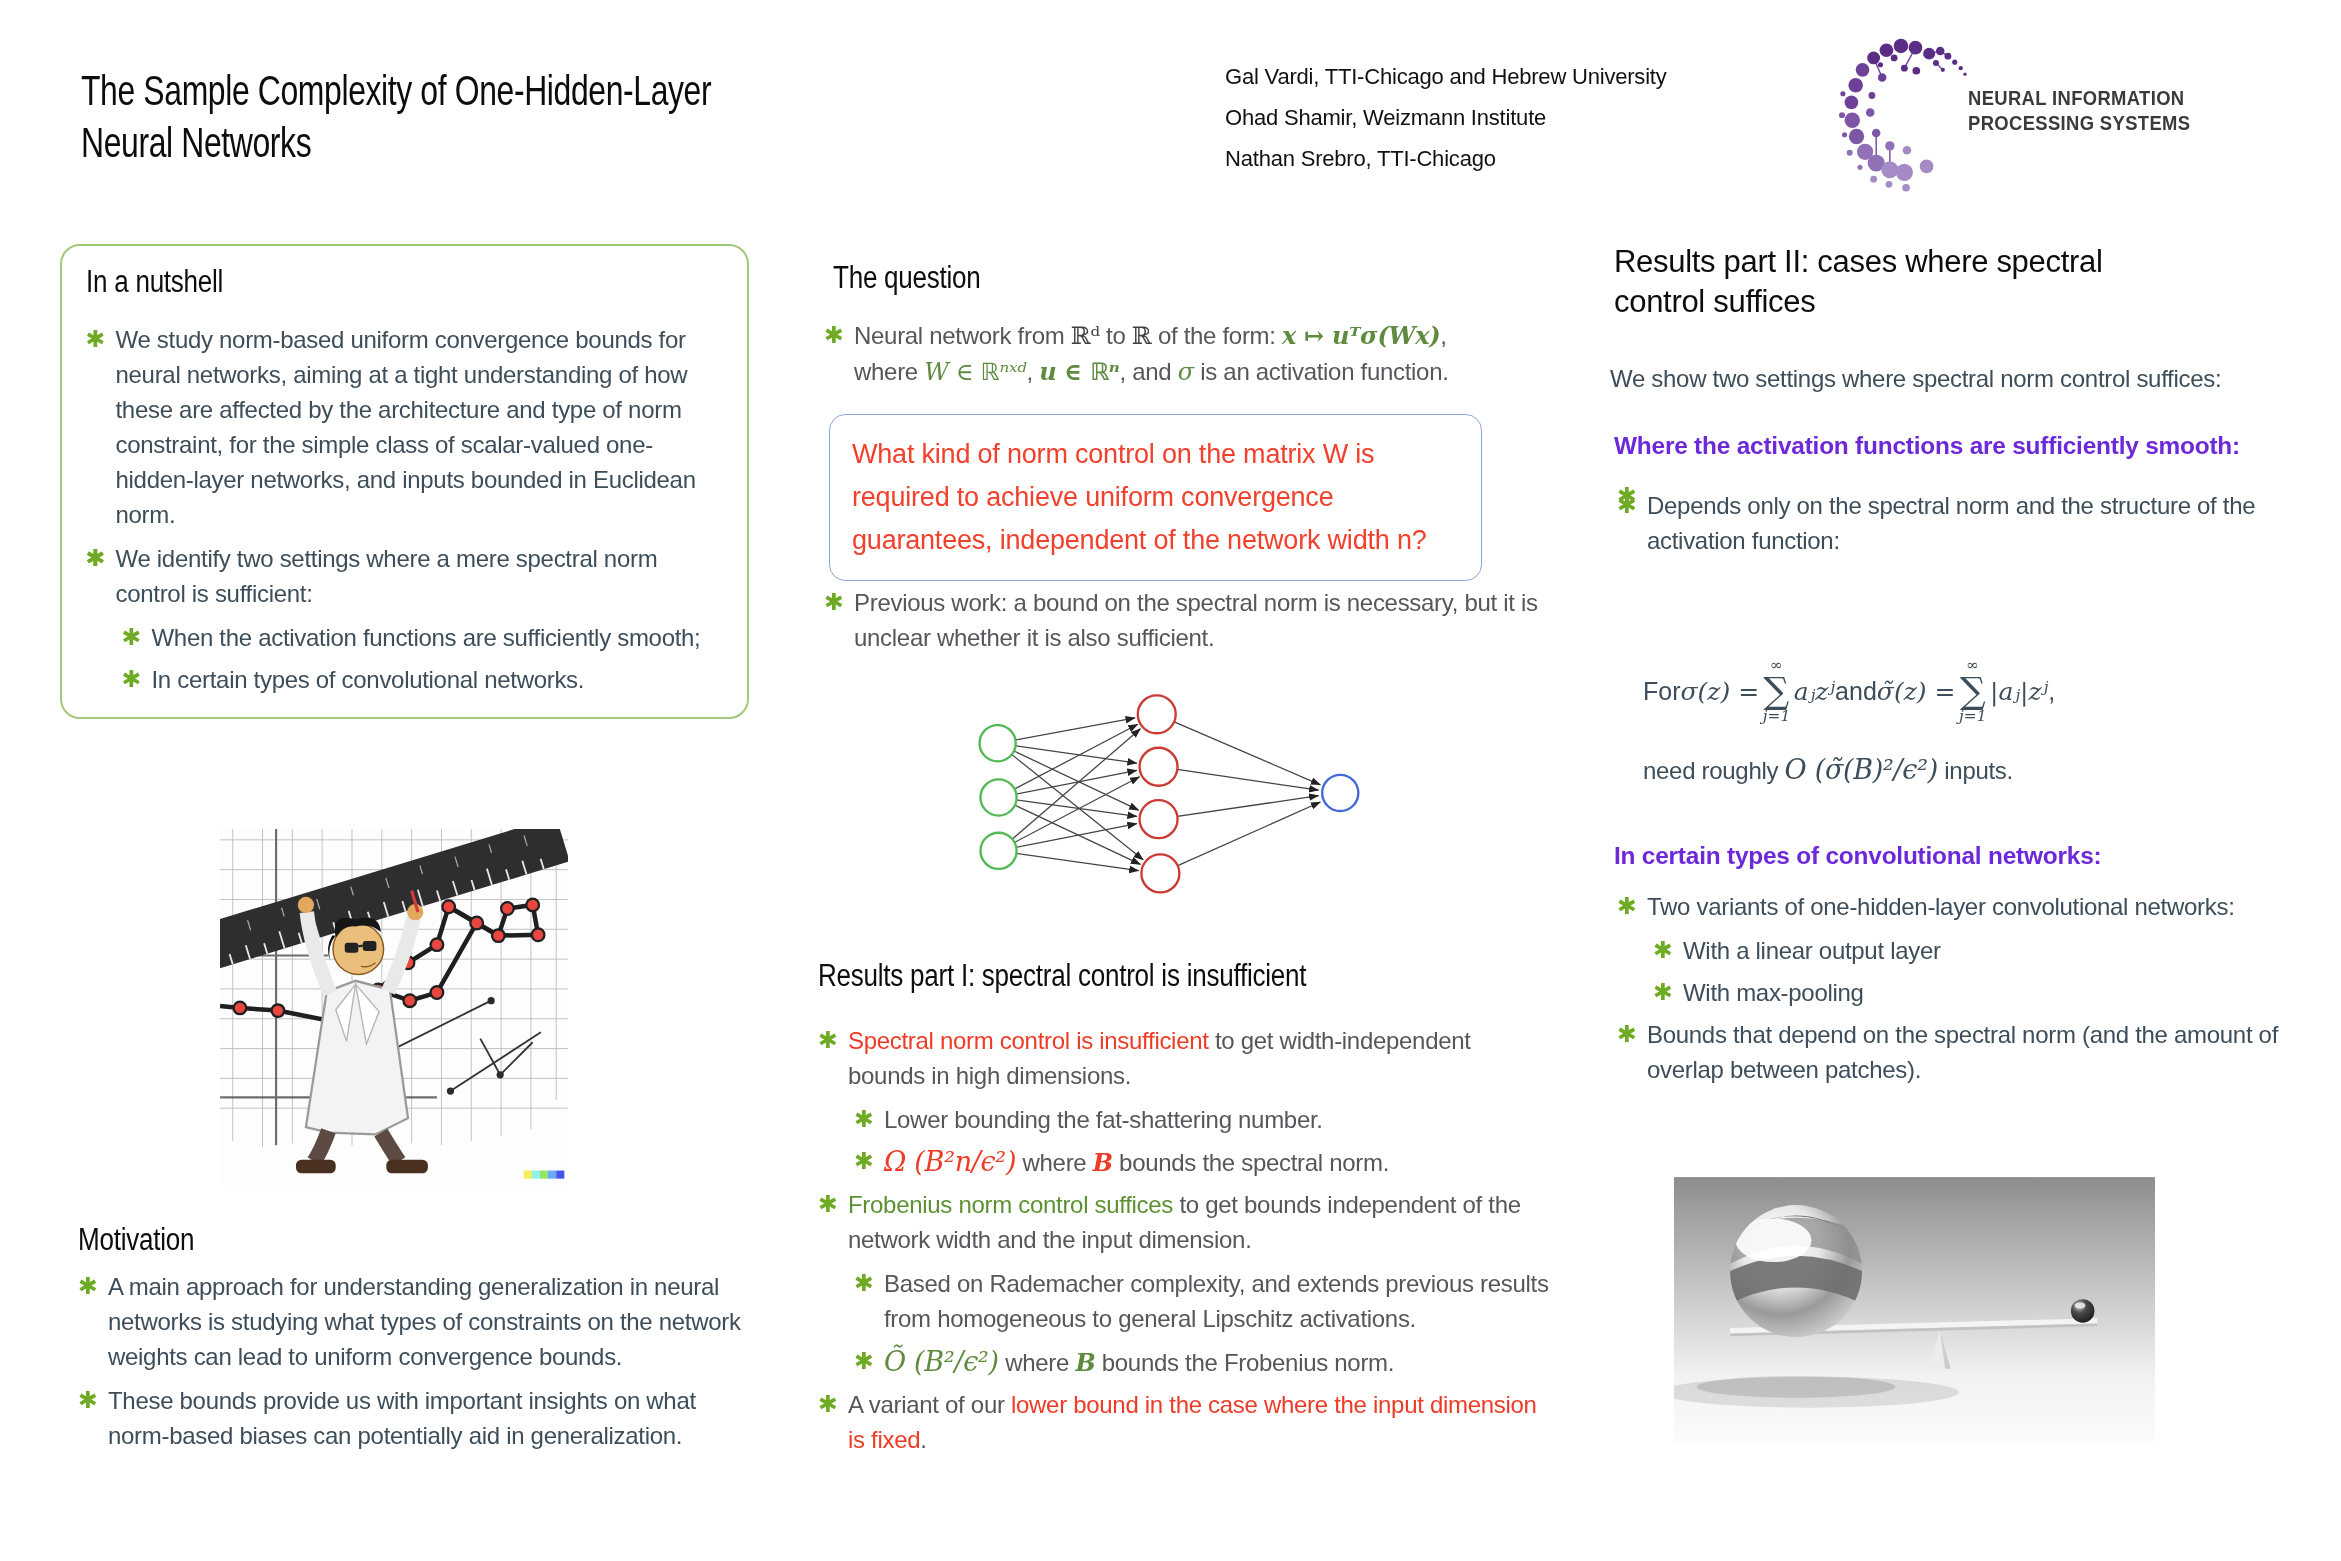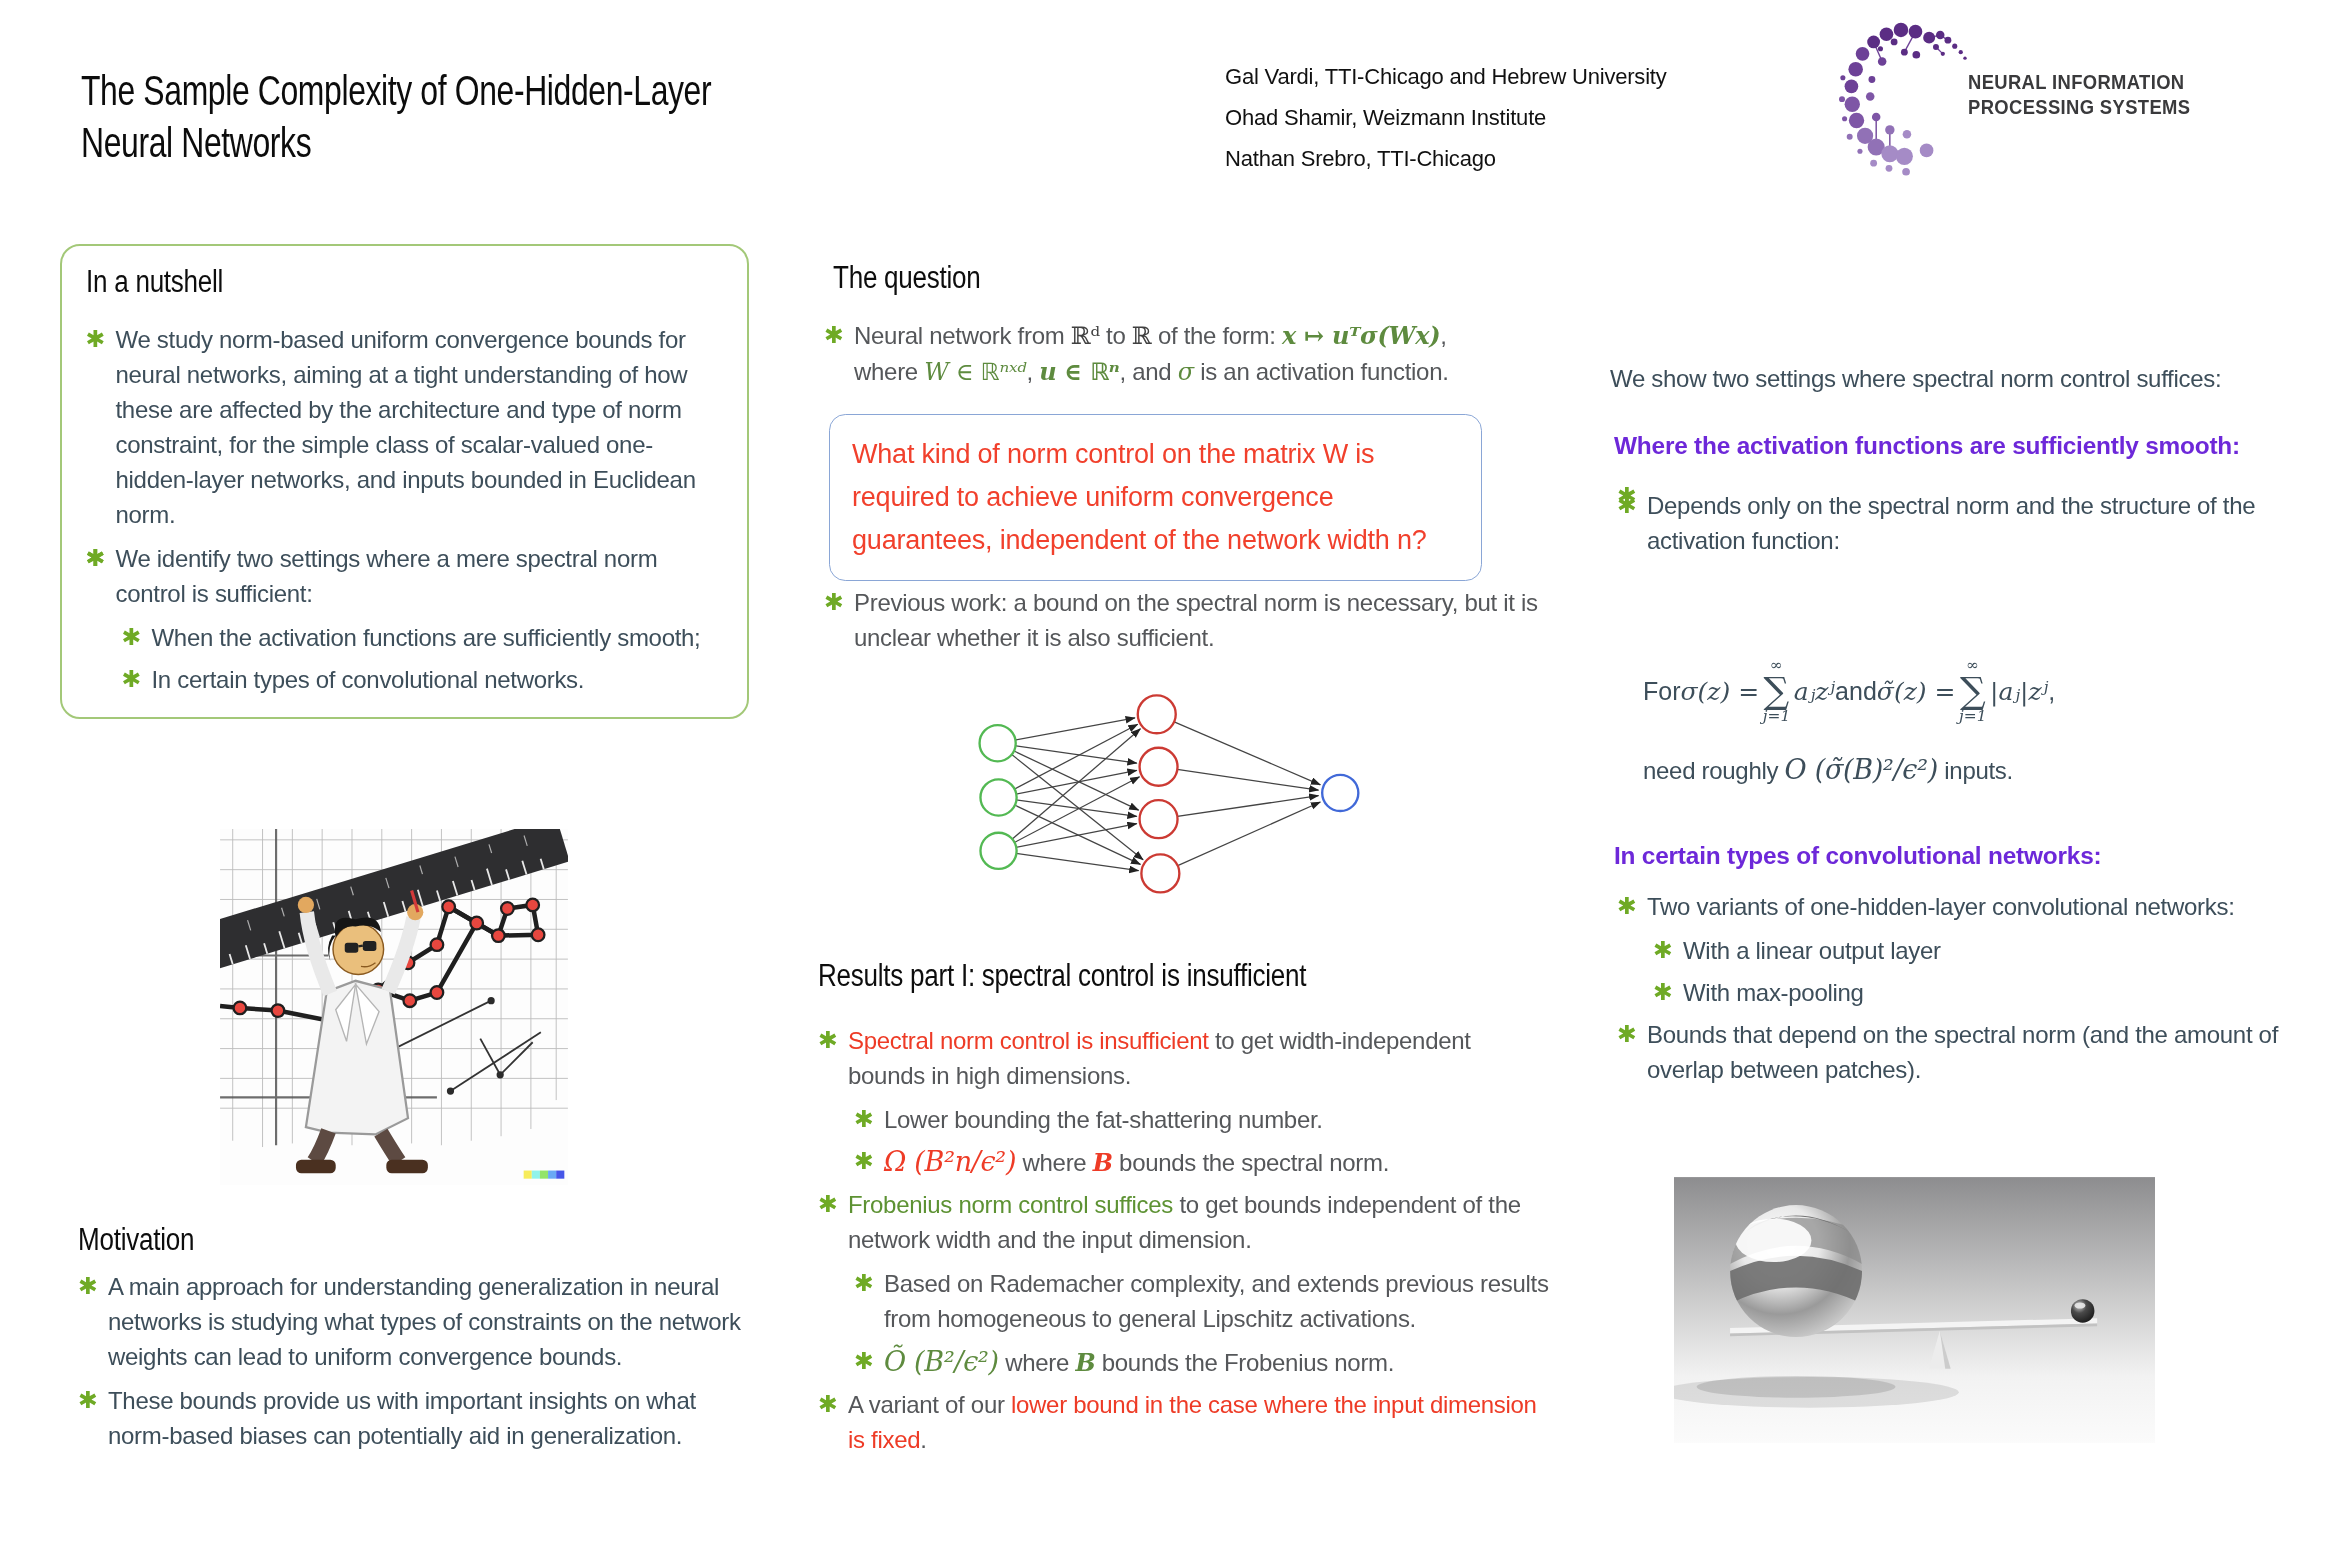--- a/index.html
+++ b/index.html
@@ -63,21 +63,21 @@
     <div class="poster-title">The Sample Complexity of One-Hidden-Layer</div>
     <div class="poster-title">Neural Networks</div>
   </div>
 
   <div class="abs authors" style="left:1225px;top:56px;">
     <div>Gal Vardi, TTI-Chicago and Hebrew University</div>
     <div>Ohad Shamir, Weizmann Institute</div>
     <div>Nathan Srebro, TTI-Chicago</div>
   </div>
 
-  <div class="abs" style="left:1832px;top:18px;width:379px;height:158px;">
+  <div class="abs" style="left:1832px;top:34px;width:379px;height:158px;">
     <svg class="abs" style="left:0;top:0;" width="149" height="158" viewBox="0 0 165 185">
       <g stroke="#6d4197" stroke-width="1.6">
         <line x1="109" y1="23" x2="122" y2="20"></line>
           <line x1="122" y2="26" y1="20" x2="131"></line>
         <line x1="93" y1="16" x2="80" y2="40"></line>
           <line x1="44" y1="28" x2="54" y2="51"></line>
         <line x1="47" y1="151" x2="47" y2="116"></line>
           <line x1="63" y1="159" x2="63" y2="131"></line>
         <line x1="117" y1="34" x2="125" y2="42"></line>
       </g>
@@ -389,20 +389,24 @@
     <div class="bullet sub txt gray">
       <span class="ast">✱</span>
       <span class="math mgreen bigmath">Õ (B²/ϵ²)</span><span> where </span><span class="math mgreen bold">B</span><span> bounds the Frobenius norm.</span>
     </div>
     <div class="bullet txt gray">
       <span class="ast">✱</span>
       <span>A variant of our </span><span class="red">lower bound in the case where the input dimension is fixed</span><span>.</span>
     </div>
   </div>
 
+  <div class="abs sec-title-wrap" style="left:1614px;top:242px;width:614px;">
+    <div>Results part II: cases where spectral</div>
+    <div>control suffices</div>
+  </div>
 
   <div class="abs txt slate" style="left:1610px;top:361px;width:714px;">We show two settings where spectral norm control suffices:</div>
 
   <div class="abs bluehead" style="left:1614px;top:432px;">Where the activation functions are sufficiently smooth:</div>
 
   <div class="abs" style="left:1617px;top:479px;width:696px;">
     <div class="bullet txt slate">
       <span class="ast">✱</span>
     </div>
     <div class="bullet txt slate">

